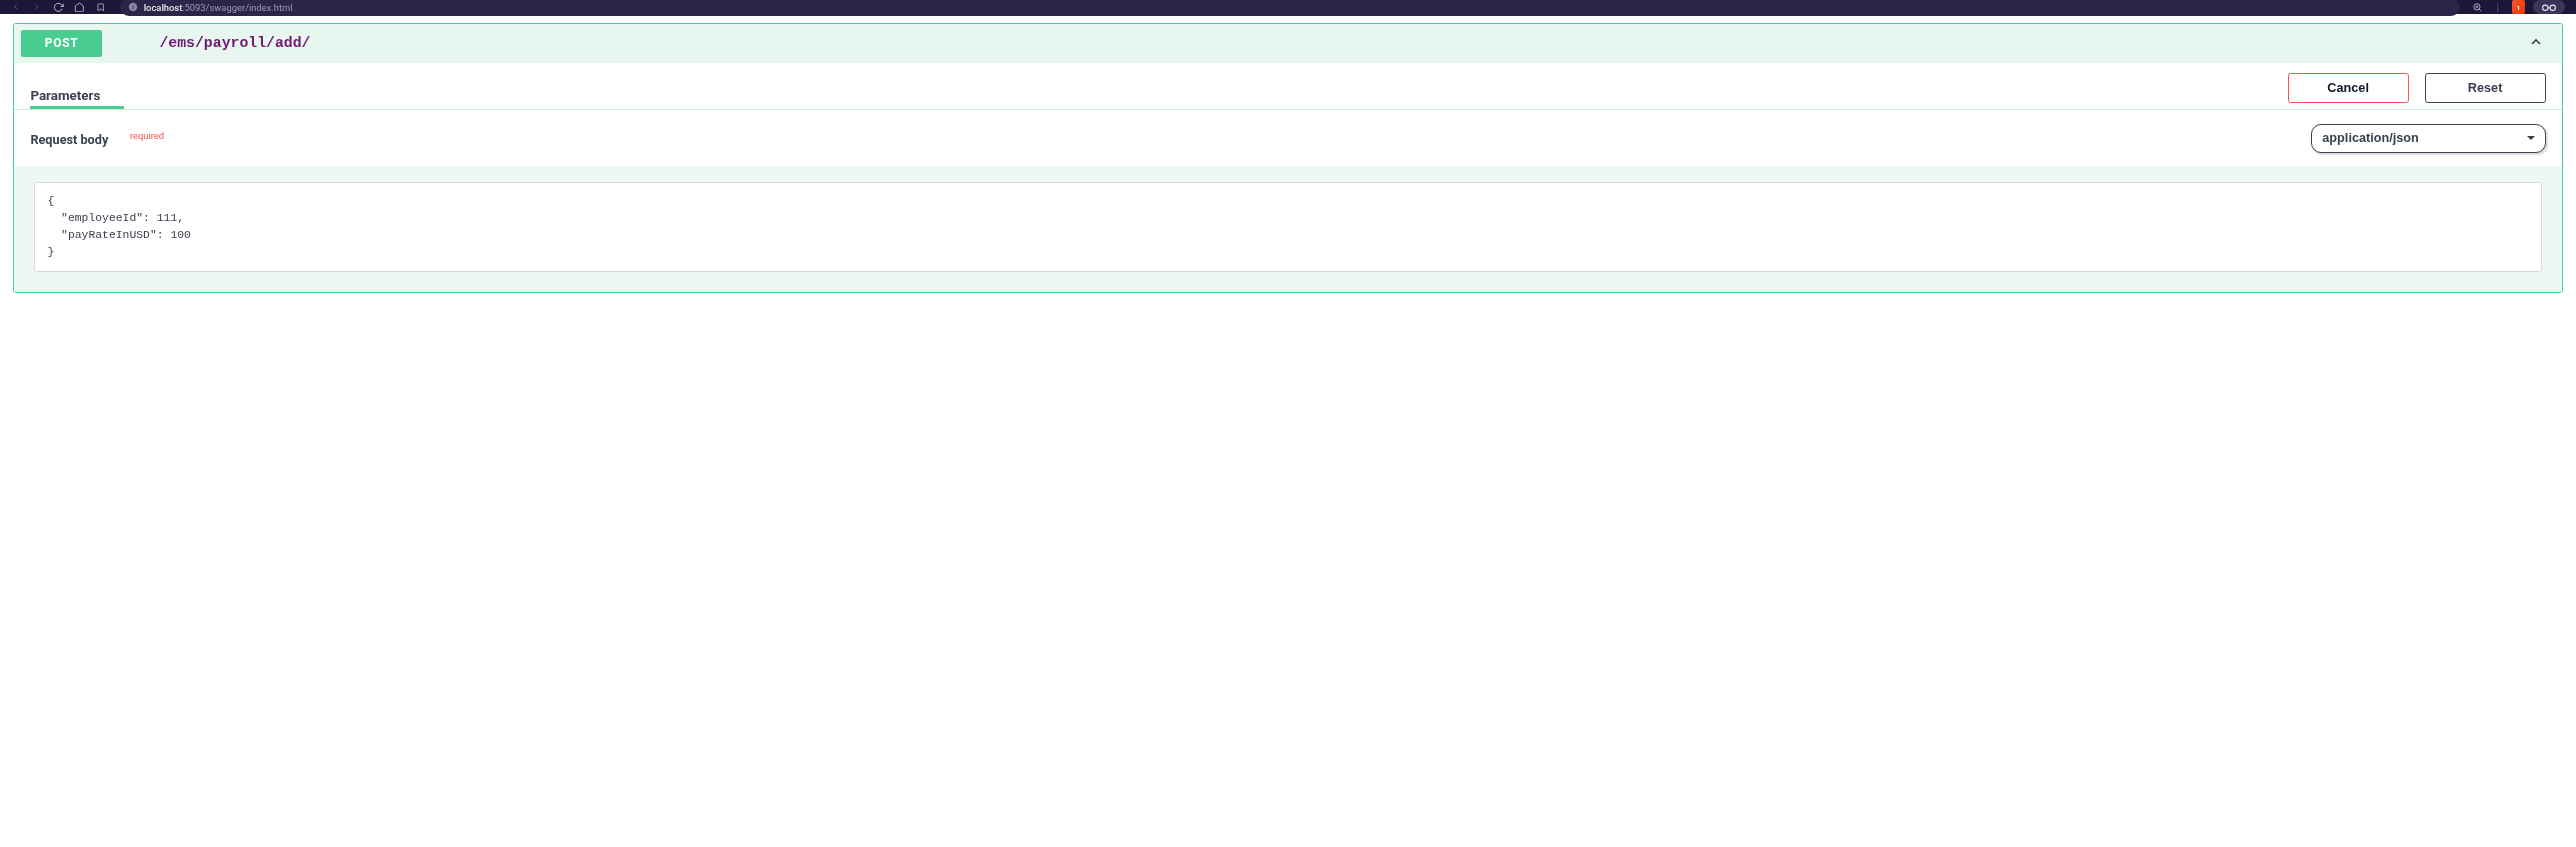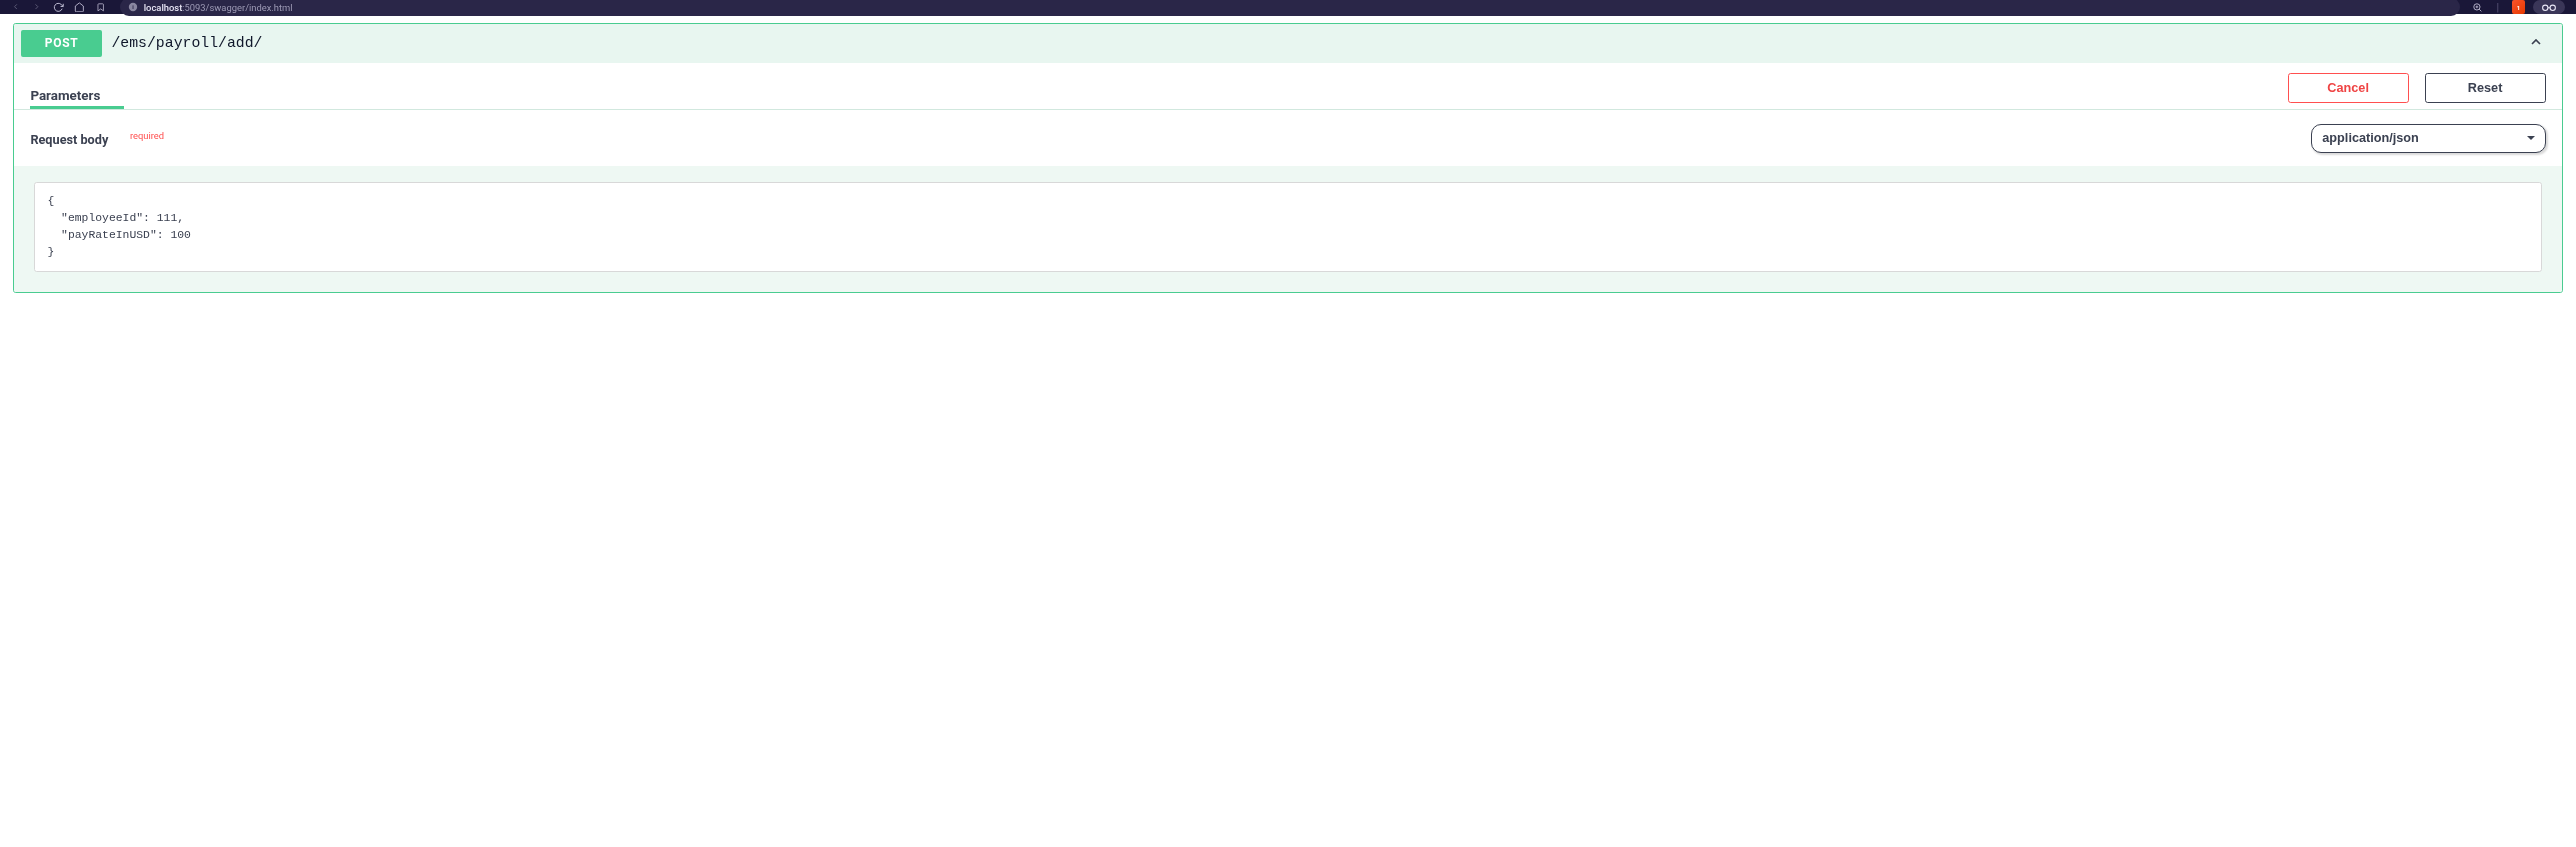--- a/index.html
+++ b/index.html
@@ -110,39 +110,40 @@
       border-radius: 2.7px;
       background: #e8f6f0;
       overflow: hidden;
     }
     
     .opblock-summary {
       display: flex;
       align-items: center;
       padding: 5.4px 6.7px;
       background: #e8f6f0;
+      gap: 48px;
     }
     
     .method-badge {
       background: #49cc90;
       color: #fff;
       font-weight: 700;
       font-size: 12px;
       padding: 6.7px 0;
       border-radius: 2px;
       min-width: 81px;
       text-align: center;
       letter-spacing: 0.7px;
     }
     
     .opblock-path {
       font-family: "Courier New", monospace;
       font-size: 14.8px;
-      font-weight: 400;
-      color: #0f172a;
+      font-weight: 700;
+      color: #701a75;
       margin-left: 9.4px;
       flex: 1;
     }
     
     .collapse-arrow {
       color: #3b4151;
       padding: 0 10.7px;
     }
     
     .opblock-section-header {
@@ -179,21 +180,21 @@
       font-weight: 700;
       padding: 6.7px 21.5px;
       border-radius: 2.7px;
       background: transparent;
       cursor: pointer;
       min-width: 121px;
     }
     
     .btn-cancel {
       border: 1.3px solid #ff4f4f;
-      color: #ef4444;
+      color: #0f172a;
       margin-right: 16px;
     }
     
     .btn-reset {
       border: 1.3px solid #3b4151;
       color: #3b4151;
     }
     
     .no-parameters {
       padding: 14.8px 20px;

